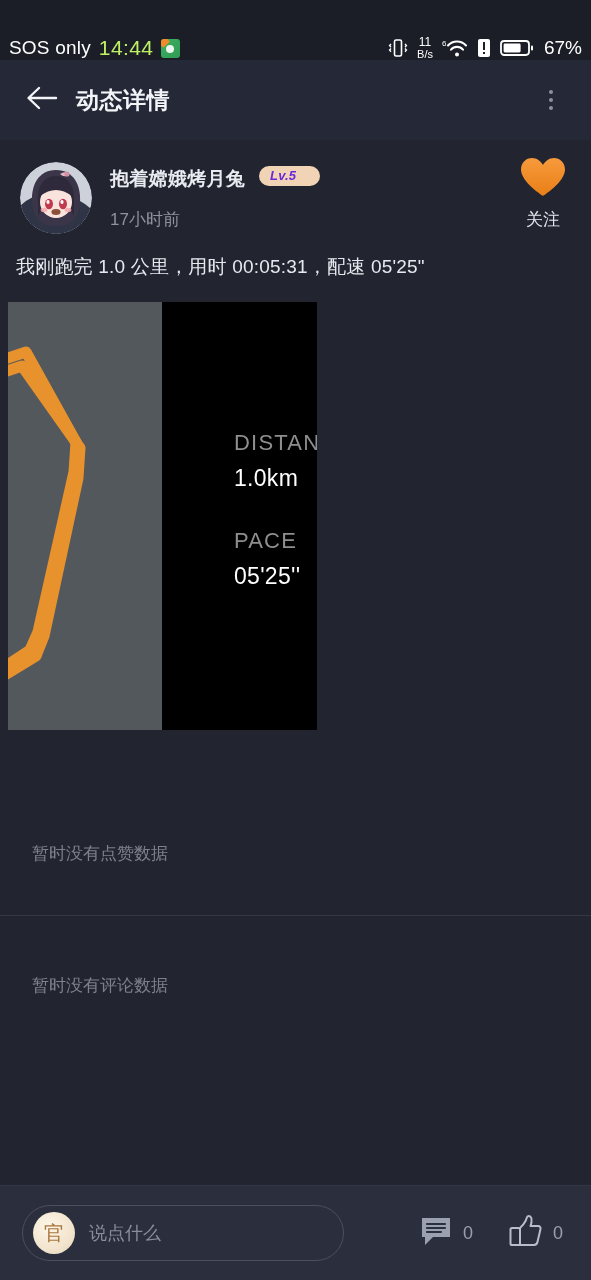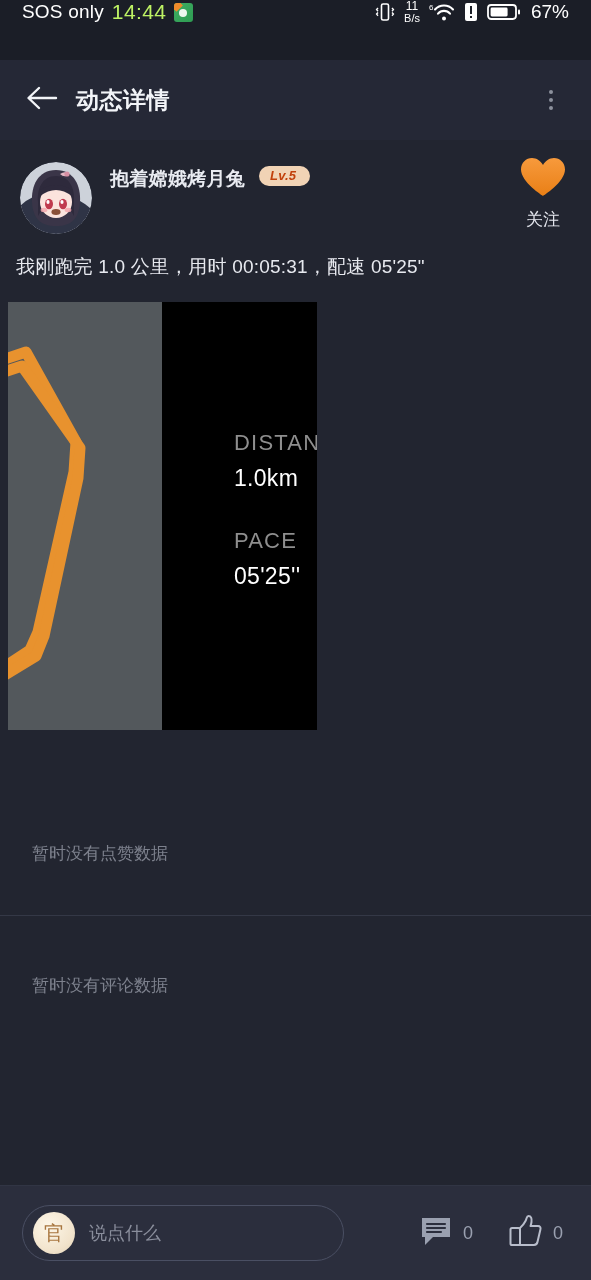--- a/index.html
+++ b/index.html
@@ -9,22 +9,22 @@
     font-family:"Liberation Sans","DejaVu Sans",sans-serif;
     color:#e8eaf0;
     overflow:hidden;
     position:relative;
   }
 
   
   .statusbar{
     height:60px; width:100%;
     background:#1b1e27;
-    display:flex; align-items:flex-start;
-    padding:0 22px;
+    display:flex; align-items:flex-end;
+    padding:0 9px;
     position:relative;
   }
   .sb-left{ display:flex; align-items:center; gap:8px; }
   .sb-sos{ font-size:19px; color:#ffffff; letter-spacing:.2px; }
   .sb-time{ font-size:21px; color:#bef264; letter-spacing:.4px; }
   .sb-appicon{
     width:19px;height:19px;border-radius:3px;
     background:linear-gradient(135deg,#3fae63 0%,#2e9c52 100%);
     position:relative; overflow:hidden;
   }
@@ -74,22 +74,22 @@
   .avatar{
     width:72px;height:72px;border-radius:50%;
     overflow:hidden; flex:none; background:#2b2f3d;
     position:relative;
   }
   .user-col{ margin-left:18px; padding-top:4px; }
   .user-row{ display:flex; align-items:flex-start; gap:14px;}
   .username{ font-size:19px; color:#e9ebf1; font-weight:bold; letter-spacing:.3px;}
   .lv-badge{
     font-size:13px; font-style:italic; font-weight:bold;
-    color:#c2410c; background:#f1d3b5;
-    border-radius:11px; padding:2px 14px 3px 11px;
+    color:#6d28d9; background:#f1d3b5;
+    border-radius:11px; padding:2px 24px 3px 11px;
     letter-spacing:.2px;
   }
   .time-ago{ font-size:17px; color:#8f939f; margin-top:16px; }
 
   .follow-col{
     position:absolute; right:24px; top:16px;
     display:flex;flex-direction:column;align-items:center; cursor:pointer;
   }
   .follow-label{ font-size:17px; color:#e5e7ee; margin-top:6px; }
 
@@ -256,20 +256,21 @@
         <circle cx="47" cy="12" r="2.6" fill="#d78fa4"></circle>
       </g>
     </svg>
   </div>
 
   <div class="user-col">
     <div class="user-row">
       <span class="username">抱着嫦娥烤月兔</span>
       <span class="lv-badge">Lv.5</span>
     </div>
+    <div class="time-ago">17小时前</div>
   </div>
 
   <div class="follow-col">
     <span>
       <svg width="48" height="42" viewBox="0 0 48 42">
         <defs>
           <linearGradient id="hg" x1="0" y1="0" x2="0" y2="1">
             <stop offset="0%" stop-color="#f79a3c"></stop>
             <stop offset="100%" stop-color="#e97f16"></stop>
           </linearGradient>

